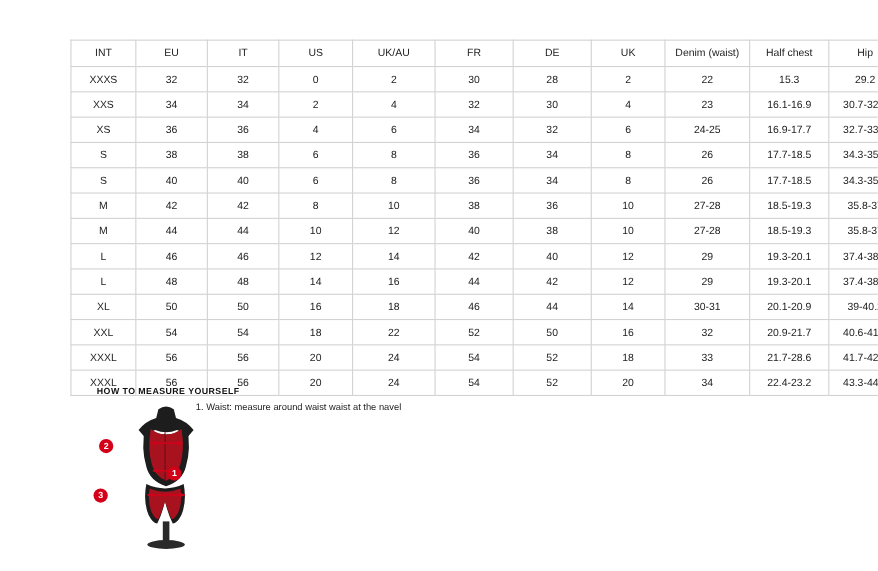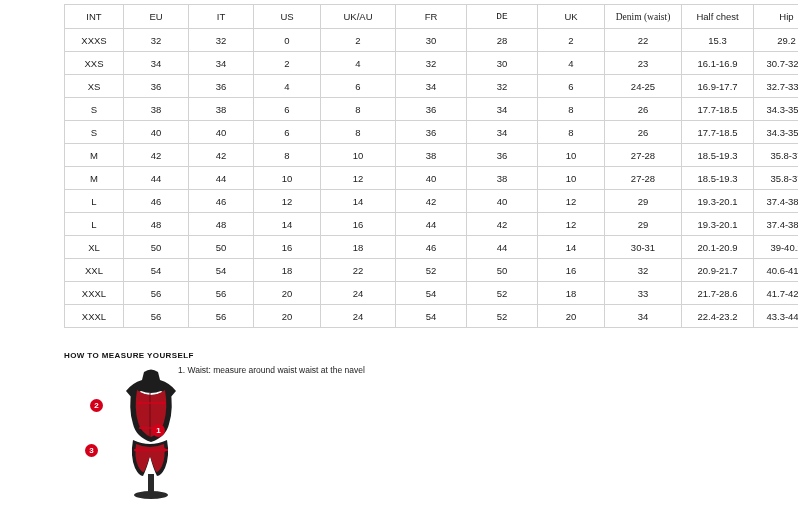--- a/index.html
+++ b/index.html
@@ -16,21 +16,21 @@
   }
   .page {
     position: relative;
     width: 798px;
     height: 519px;
   }
   
   .table-wrap {
     position: absolute;
     left: 64px;
-    top: 4px;
+    top: 36px;
     width: 670px;
   }
   table.size-table {
     border-collapse: collapse;
     width: 670px;
     table-layout: fixed;
   }
   table.size-table th,
   table.size-table td {
     border: 1px solid #d2d2d2;
@@ -47,35 +47,36 @@
     font-weight: normal;
     height: 23px;
   }
   
   .c0 { width: 54px; }
   .c1 { width: 60px; margin-top: 45px; }
   .c2 { width: 60px; }
   .c3 { width: 62px; }
   .c4 { width: 70px; }
   .c5 { width: 66px; }
-  .c6 { width: 66px; font-family: Liberation Mono, monospace; }
+  .c6 { width: 66px; }
   .c7 { width: 62px; }
-  .c8 { width: 72px; font-family: Liberation Serif, serif; }
+  .c8 { width: 72px; }
   .c9 { width: 67px; }
   .c10 { width: 61px; }
 
   
   .measure-title {
     position: absolute;
     left: 64px;
     top: 351px;
     font-size: 8px;
     font-weight: bold;
     letter-spacing: 0.4px;
     color: #111;
+    padding-left: 24px;
   }
   .figure {
     position: absolute;
     left: 96px;
     top: 366px;
     width: 110px;
     height: 135px;
   }
   .steps {
     position: absolute;

